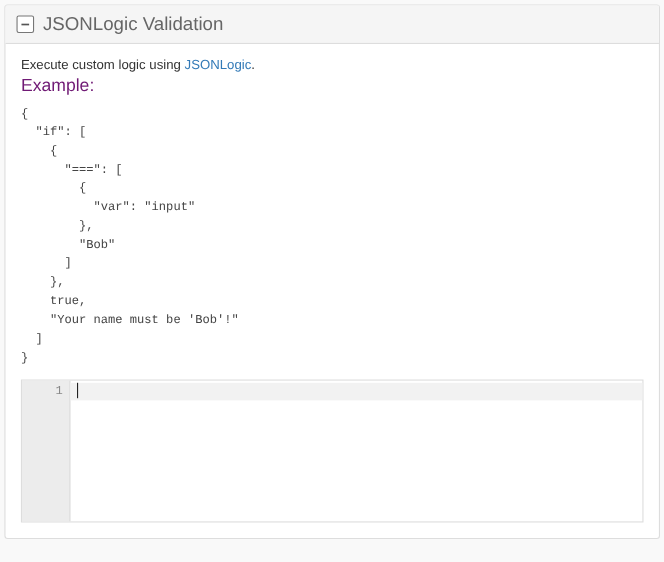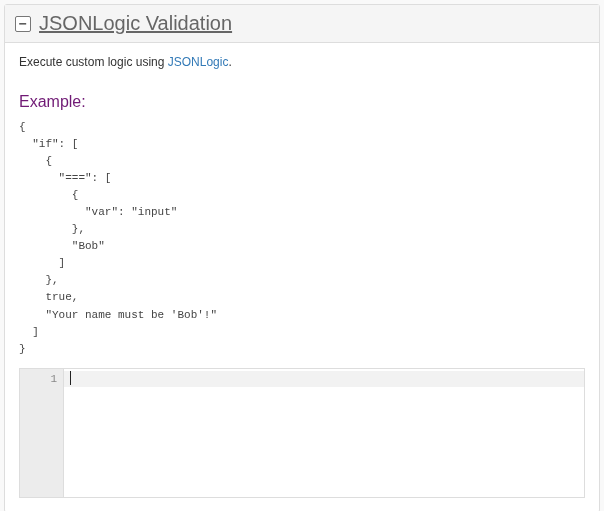--- a/index.html
+++ b/index.html
@@ -36,32 +36,31 @@
       font-size: 13px;
       line-height: 1;
       color: #555;
       background: #fff;
       cursor: pointer;
       user-select: none;
       font-family: monospace;
       font-weight: bold;
     }
     .panel-title {
-      font-size: 20px;
+      font-size: 17px;
       font-weight: 400;
       color: #666;
-      text-decoration: underline;
     }
     .panel-body {
       padding: 12px 14px 14px;
     }
     .desc {
       font-size: 12px;
       color: #333;
-      margin-bottom: 24px;
+      margin-bottom: 4px;
     }
     .desc a {
       color: #337ab7;
       text-decoration: none;
     }
     .example-heading {
       font-size: 16px;
       font-weight: 400;
       color: #701a75;
       margin-bottom: 8px;

